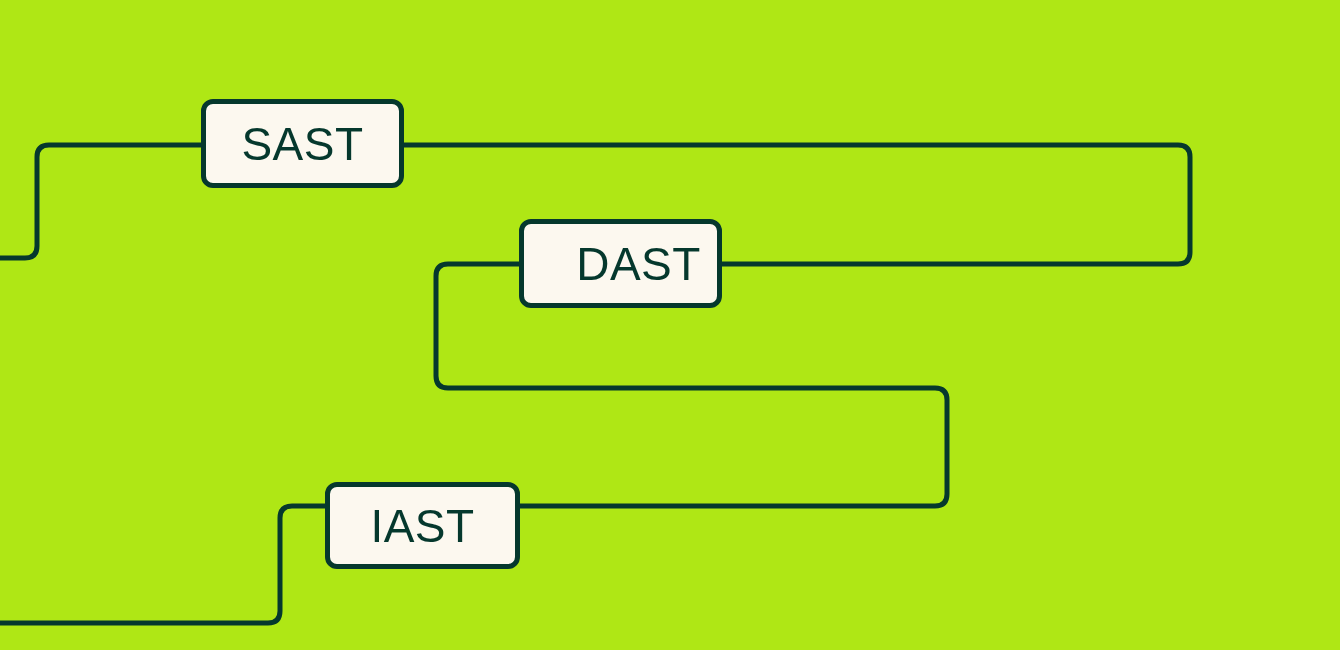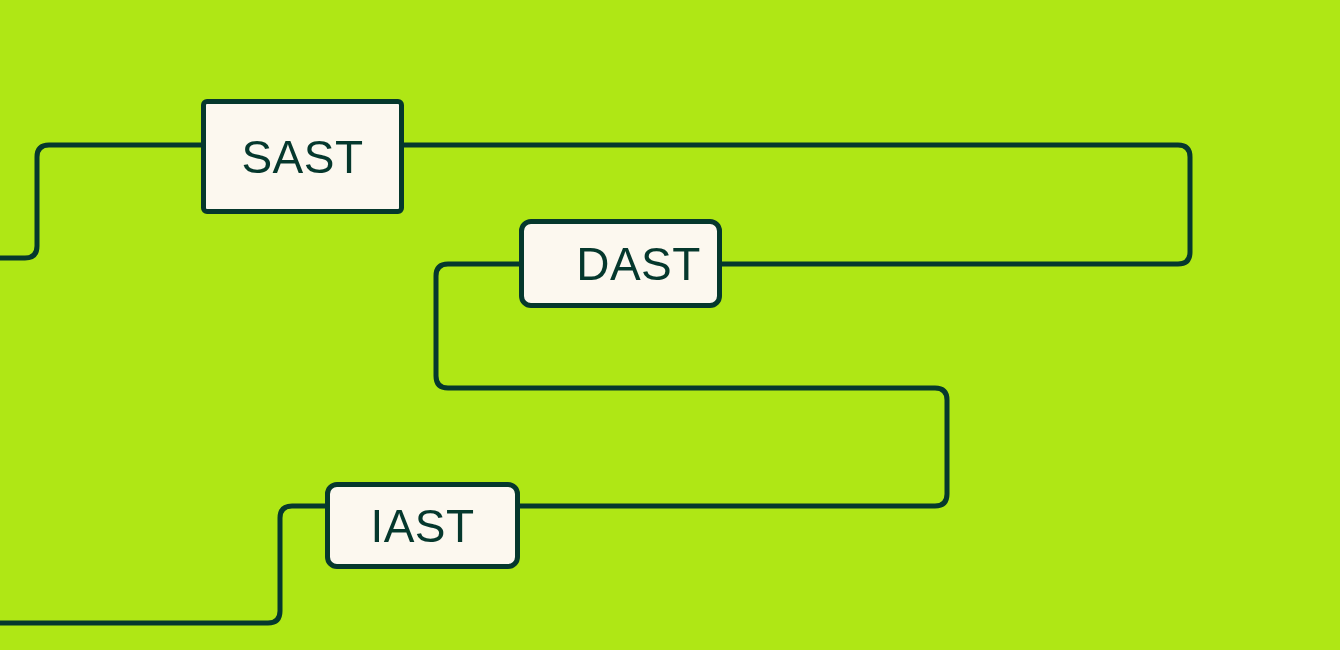--- a/index.html
+++ b/index.html
@@ -59,21 +59,21 @@
 <div id="diagram-canvas" style="width: 1340px; height: 650px; background: rgb(175, 231, 21);">
 
   <svg id="diagram-svg" viewBox="0 0 1340 650" xmlns="http://www.w3.org/2000/svg" aria-hidden="true" style="width: 1340px; height: 650px;">
     <path class="connector-path" d="M 0 258 L 25 258 Q 37 258 37 246 L 37 157 Q 37 145 49 145 L 201 145" stroke="#05382D" stroke-width="5"></path>
     <path class="connector-path" d="M 404 145 L 1178 145 Q 1190 145 1190 157 L 1190 252 Q 1190 264 1178 264 L 722 264" stroke="#05382D" stroke-width="5"></path>
     <path class="connector-path" d="M 519 264 L 448 264 Q 436 264 436 276 L 436 376 Q 436 388 448 388 L 935 388" stroke="#05382D" stroke-width="5"></path>
     <path class="connector-path" d="M 935 388 Q 947 388 947 400 L 947 494 Q 947 506 935 506 L 520 506" stroke="#05382D" stroke-width="5"></path>
     <path class="connector-path" d="M 0 623 L 268 623 Q 280 623 280 611 L 280 518 Q 280 506 292 506 L 325 506" stroke="#05382D" stroke-width="5"></path>
   </svg>
 
-  <div class="node-box" id="node-sast" style="left: 201px; top: 99px; width: 203px; height: 115px; background: rgb(252, 248, 239); border-color: rgb(5, 56, 45); border-width: 5px; border-radius: 6px;">
+  <div class="node-box" id="node-sast" style="left: 201px; top: 99px; width: 203px; height: 89px; background: rgb(252, 248, 239); border-color: rgb(5, 56, 45); border-width: 5px; border-radius: 12px;">
     <span class="node-label" style="font-size: 46px; color: rgb(5, 56, 45);">SAST</span>
   </div>
 
   <div class="node-box" id="node-dast" style="left: 519px; top: 219px; width: 203px; height: 89px; background: rgb(252, 248, 239); border-color: rgb(5, 56, 45); border-width: 5px; border-radius: 12px; padding-left: 36px;">
     <span class="node-label" style="font-size: 46px; color: rgb(5, 56, 45);">DAST</span>
   </div>
 
   <div class="node-box" id="node-iast" style="left: 325px; top: 462px; width: 195px; height: 87px; background: rgb(252, 248, 239); border-color: rgb(5, 56, 45); border-width: 5px; border-radius: 12px; margin-top: 20px;">
     <span class="node-label" style="font-size: 46px; color: rgb(5, 56, 45);">IAST</span>
   </div>

